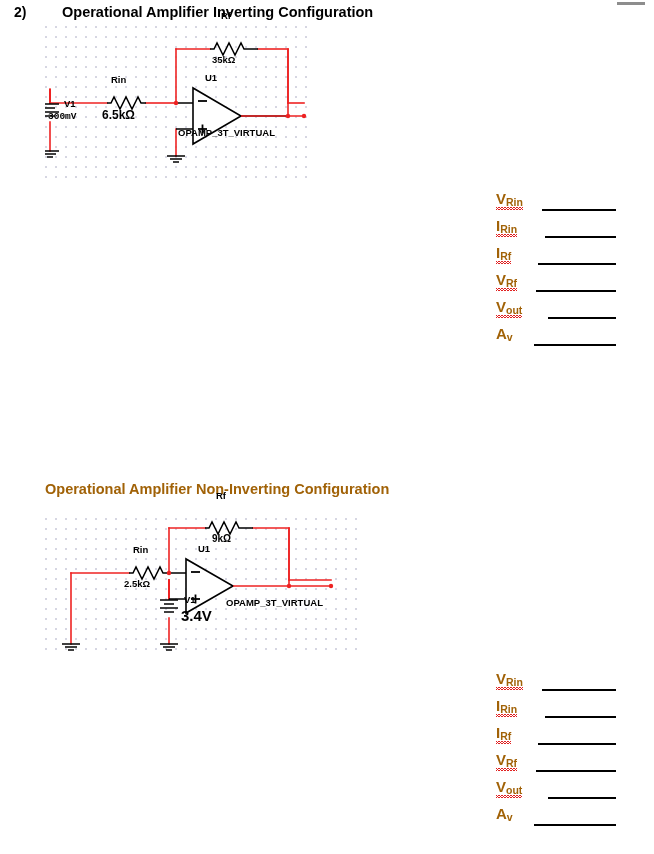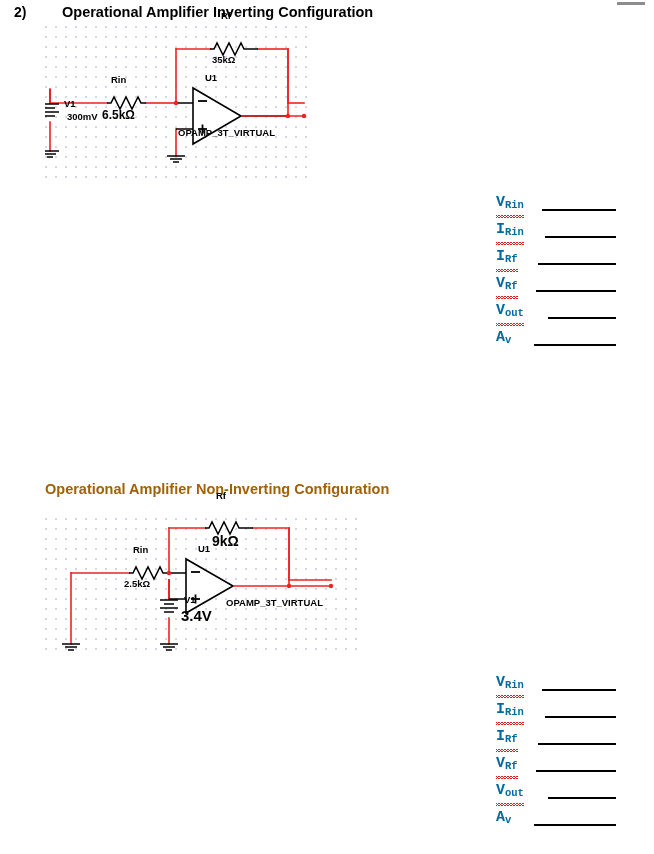--- a/index.html
+++ b/index.html
@@ -51,24 +51,23 @@
   .answers { }
   .ans-row {
     position: relative;
     height: 27px;
     white-space: nowrap;
   }
   .ans-label {
     display: inline-block;
     font-size: 15px;
     font-weight: bold;
-    color: #0369a1;
-    line-height: 26px;
+    color: #a16207;
+    line-height: 16px;
     position: relative;
-    font-family: Liberation Mono, monospace;
   }
   .ans-label .sub {
     font-size: 10.5px;
     font-weight: bold;
     vertical-align: baseline;
     position: relative;
     top: 2px;
   }
   
   .squig {
@@ -188,21 +187,21 @@
   <div class="abs" style="left:176px; top:-16px; font-size:9.5px; font-weight:bold; color:#000;">Rf</div>
   <div class="abs" style="left:167px; top:28px; font-size:9.5px; font-weight:bold; color:#000;text-align:center;">35kΩ</div>
 
   <div class="abs" style="left:66px; top:48px; font-size:9.5px; font-weight:bold; color:#000;">Rin</div>
   <div class="abs" style="left:57px; top:82px; font-size:12px; font-weight:bold; color:#000;">6.5kΩ</div>
 
   <div class="abs" style="left:160px; top:46px; font-size:9.5px; font-weight:bold; color:#000;">U1</div>
   <div class="abs" style="left:133px; top:101px; font-size:9.5px; font-weight:bold; color:#000;">OPAMP_3T_VIRTUAL</div>
 
   <div class="abs" style="left:19px; top:72px; font-size:9.5px; font-weight:bold; color:#000;">V1</div>
-  <div class="abs" style="left:22px; top:85px; font-size:9.5px; font-weight:bold; color:#000;">300mV</div>
+  <div class="abs" style="left:3px; top:85px; font-size:9.5px; font-weight:bold; color:#000;font-family:Liberation Mono, monospace;">300mV</div>
 </div>
 
 <div class="abs answers" style="left:496px; top:190px; width:150px;">
 
   <div class="ans-row">
     <span class="ans-label">
       <span>V</span><span class="sub">Rin</span>
       <span class="squig"></span>
     </span>
     <span class="ans-line" style="left:46px; width:74px;"></span>
@@ -320,21 +319,21 @@
       <line x1="118" y1="129" x2="130" y2="129"></line>
       <line x1="121" y1="132" x2="127" y2="132"></line>
     </g>
 
     <circle cx="124" cy="55" r="2.2" fill="#ee2222"></circle>
     <circle cx="244" cy="68" r="2.2" fill="#ee2222"></circle>
     <circle cx="286" cy="68" r="2.2" fill="#ee2222"></circle>
   </svg>
 
   <div class="abs" style="left:171px; top:-28px; font-size:9.5px; font-weight:bold; color:#000;">Rf</div>
-  <div class="abs" style="left:167px; top:15px; font-size:14px; font-weight:bold; color:#000;text-align:center;">9kΩ</div>
+  <div class="abs" style="left:167px; top:15px; font-size:10px; font-weight:bold; color:#000;text-align:center;">9kΩ</div>
 
   <div class="abs" style="left:88px; top:26px; font-size:9.5px; font-weight:bold; color:#000;">Rin</div>
   <div class="abs" style="left:79px; top:60px; font-size:9.5px; font-weight:bold; color:#000;text-align:right;">2.5kΩ</div>
 
   <div class="abs" style="left:153px; top:25px; font-size:9.5px; font-weight:bold; color:#000;">U1</div>
   <div class="abs" style="left:181px; top:79px; font-size:9.5px; font-weight:bold; color:#000;">OPAMP_3T_VIRTUAL</div>
 
   <div class="abs" style="left:139px; top:76px; font-size:9.5px; font-weight:bold; color:#000;">V1</div>
   <div class="abs" style="left:136px; top:89px; font-size:15px; font-weight:bold; color:#000;">3.4V</div>
 </div>

